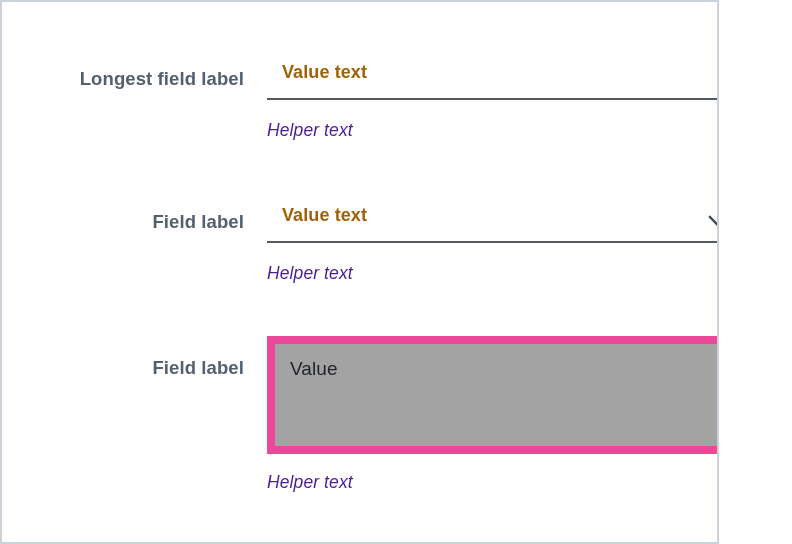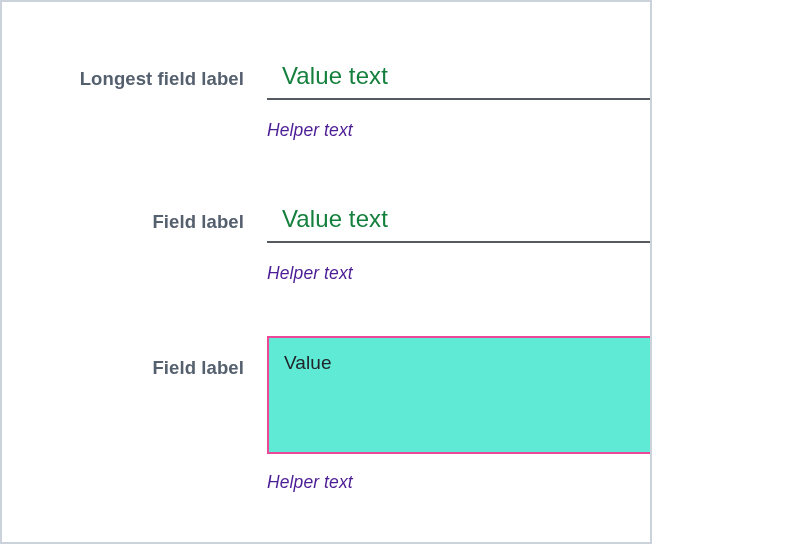--- a/index.html
+++ b/index.html
@@ -10,21 +10,21 @@
     width: 792px;
     height: 544px;
     background: #ffffff;
     font-family: "Liberation Sans", sans-serif;
     -webkit-font-smoothing: antialiased;
   }
 
   .canvas {
     position: relative;
     box-sizing: border-box;
-    width: 652px;
+    width: 719px;
     height: 544px;
     background: #ffffff;
     border: 2px solid #ccd2d9;
     overflow: hidden;
   }
 
   
   .form {
     position: absolute;
     left: 0;
@@ -62,44 +62,44 @@
     box-sizing: border-box;
     width: 479px;
     border-bottom: 2px solid #555a60;
     height: 40px;
   }
 
   .value-text {
     position: absolute;
     left: 15px;
     top: 2px;
-    font-size: 24px;
-    font-weight: 400;
-    color: #15803d;
+    font-size: 18px;
+    font-weight: 700;
+    color: #a16207;
     letter-spacing: 0.1px;
     white-space: nowrap;
   }
 
   .chevron-icon {
     position: absolute;
     right: 17px;
     top: 5px;
     width: 24px;
     height: 24px;
     display: block;
   }
 
   
   .textarea-box {
     position: relative;
     box-sizing: border-box;
     width: 479px;
     height: 118px;
-    border: 2px solid #ec4899;
-    background: #5eead4;
+    border: 8px solid #ec4899;
+    background: #a3a3a3;
   }
 
   .textarea-value {
     position: absolute;
     left: 15px;
     top: 14px;
     font-size: 19px;
     font-weight: 400;
     color: #21252b;
     letter-spacing: 0.1px;

